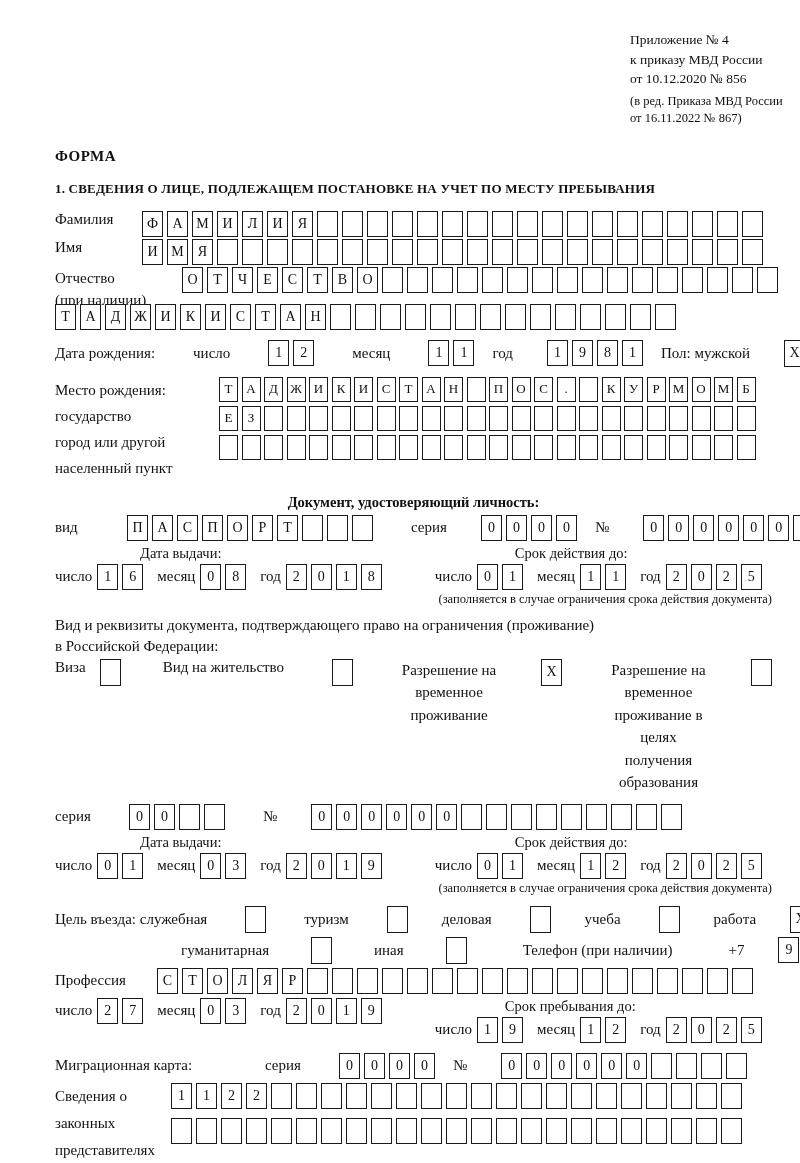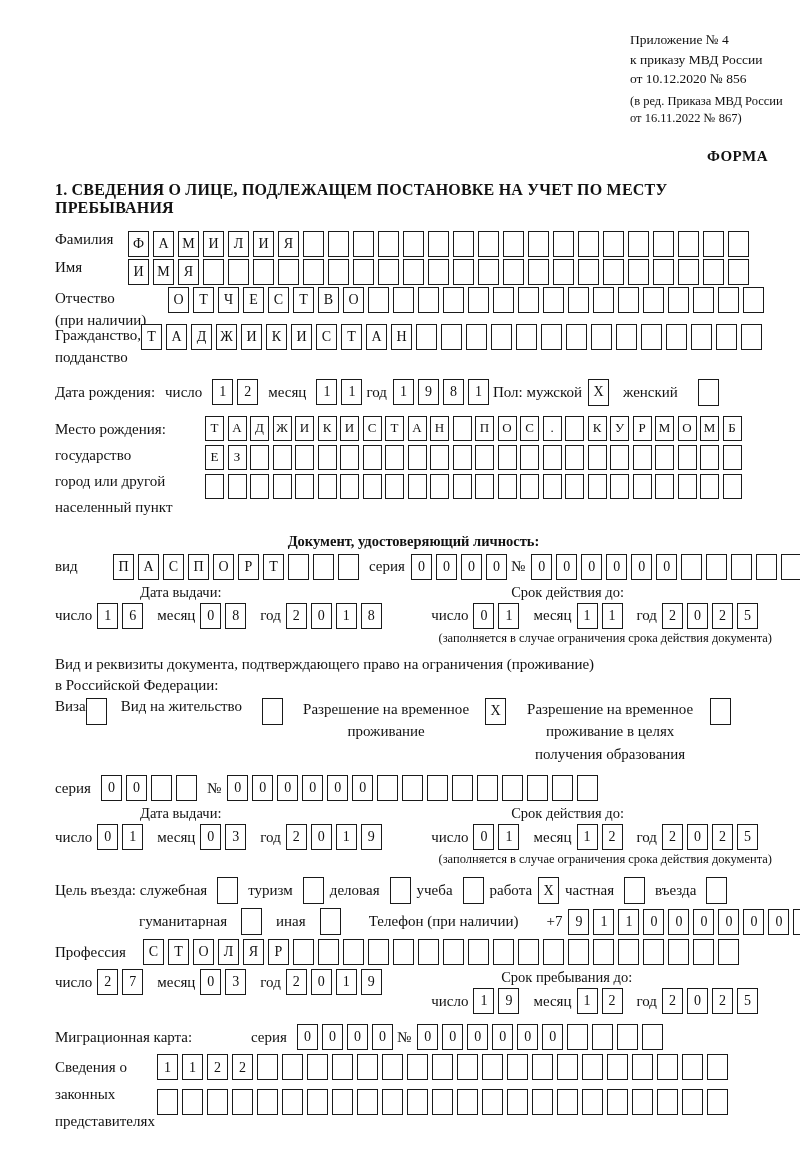--- a/index.html
+++ b/index.html
@@ -5,25 +5,25 @@
   * { margin:0; padding:0; box-sizing:border-box; }
   html,body { background:#fff; }
   body {
     width:800px; height:1163px; overflow:hidden;
     font-family:"Liberation Serif","DejaVu Serif",serif;
     color:#111; font-size:15px;
     padding:30px 28px 10px 55px;
   }
   .appendix { margin-left:575px; width:190px; font-size:13.5px; line-height:1.45; }
   .appendix .rev { font-size:12.5px; margin-top:4px; line-height:1.4; }
-  .forma { text-align:right; font-weight:bold; font-size:15px; margin:20px 4px 0 0; letter-spacing:.5px; }
+  .forma { font-weight:bold; font-size:15px; margin:20px 4px 0 0; letter-spacing:.5px; }
   .title { text-align:center; font-weight:bold; font-size:15.5px; margin-top:16px; line-height:1.55; }
   .title .blank-line { display:inline-block; width:52px; border-bottom:2px solid #333; height:14px; margin-left:10px; }
-  .sec-head { font-weight:bold; font-size:16px; letter-spacing:.2px; }
-  .row { display:flex; align-items:flex-start; margin-top:7px; }
+  .sec-head { font-weight:bold; font-size:13px; letter-spacing:.2px; }
+  .row { display:flex; align-items:flex-start; margin-top:7px;gap:14px; }
   .rowc { display:flex; align-items:center; }
   .lbl { flex:0 0 auto; }
   .cells { display:flex; flex:0 0 auto; }
   .cell {
     width:21px; height:26px; border:1.6px solid #1a1a1a; margin-right:4px;
     display:inline-flex; align-items:center; justify-content:center;
     font-size:14px; flex:0 0 auto; background:#fff;
   }
   .cells--sm .cell { width:19px; height:25px; margin-right:3.5px; font-size:13px; }
   .chk {
@@ -151,24 +151,20 @@
       <span class="cell"></span>
       <span class="cell"></span>
       <span class="cell"></span>
       <span class="cell"></span>
       <span class="cell"></span>
       <span class="cell"></span>
     </span>
 </div>
 
 <div class="row" style="margin-top:-8px">
-  <span class="lbl stack" style="width:86px">
-    <div>Гражданство,</div>
-    <div>подданство</div>
-  </span>
   <span class="cells">
       <span class="cell">Т</span>
       <span class="cell">А</span>
       <span class="cell">Д</span>
       <span class="cell">Ж</span>
       <span class="cell">И</span>
       <span class="cell">К</span>
       <span class="cell">И</span>
       <span class="cell">С</span>
       <span class="cell">Т</span>

